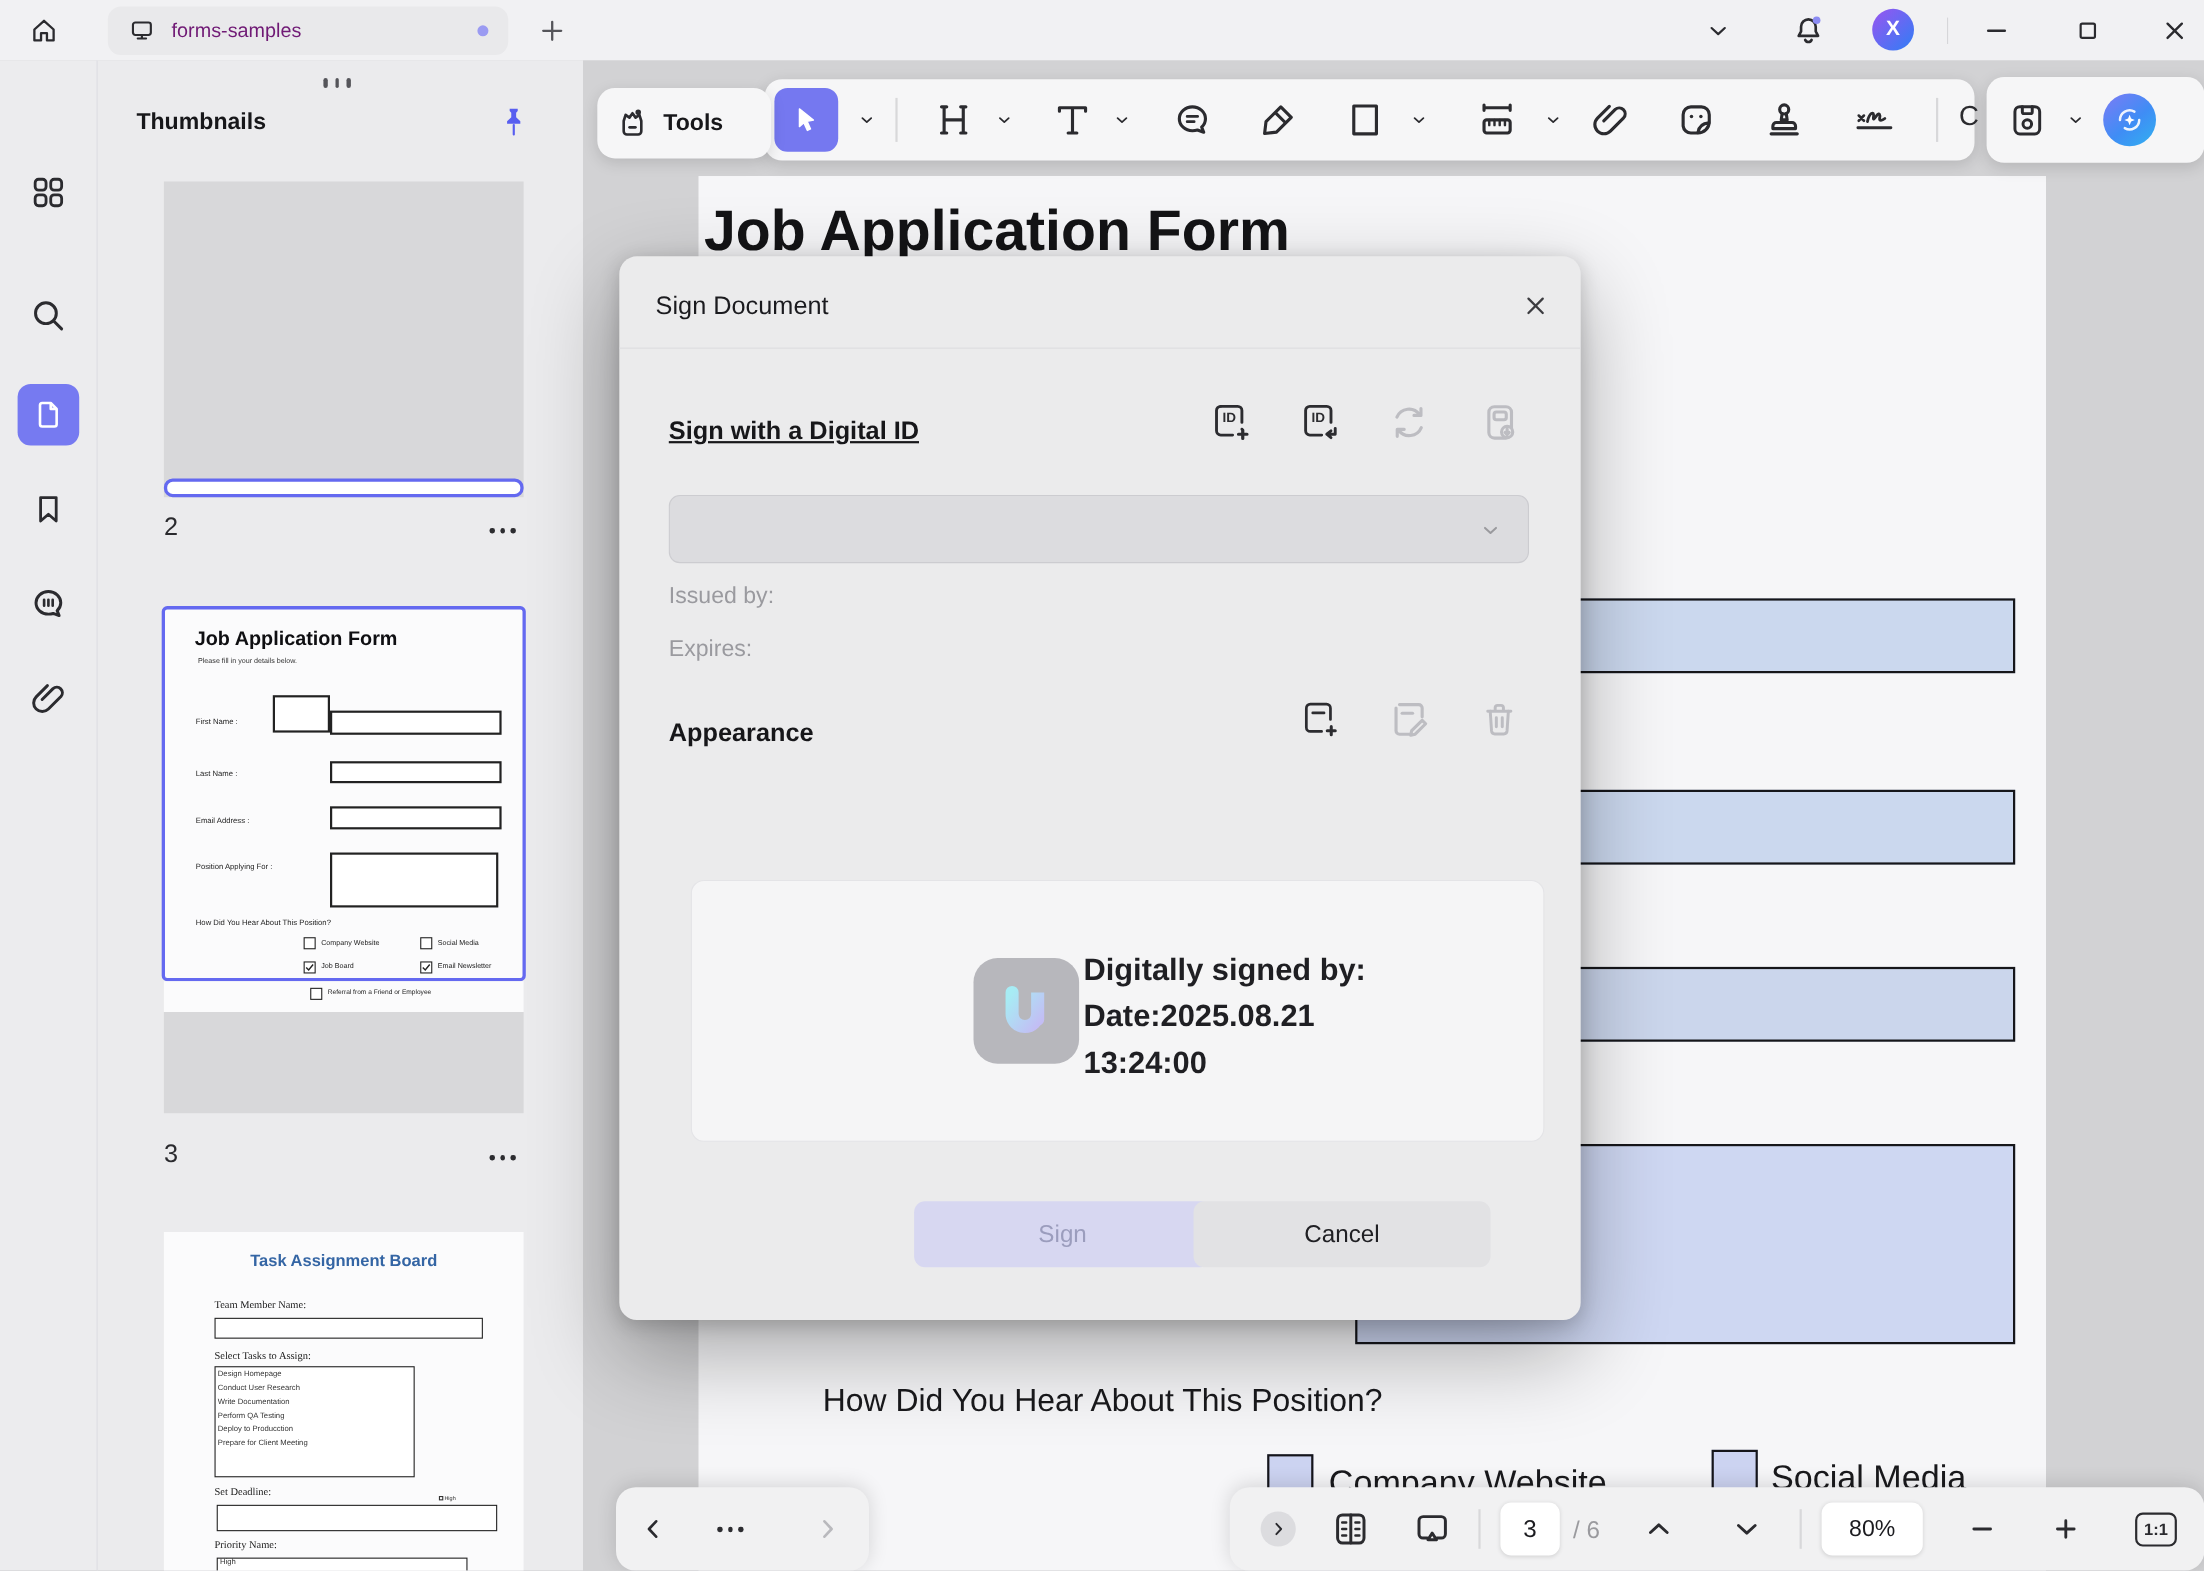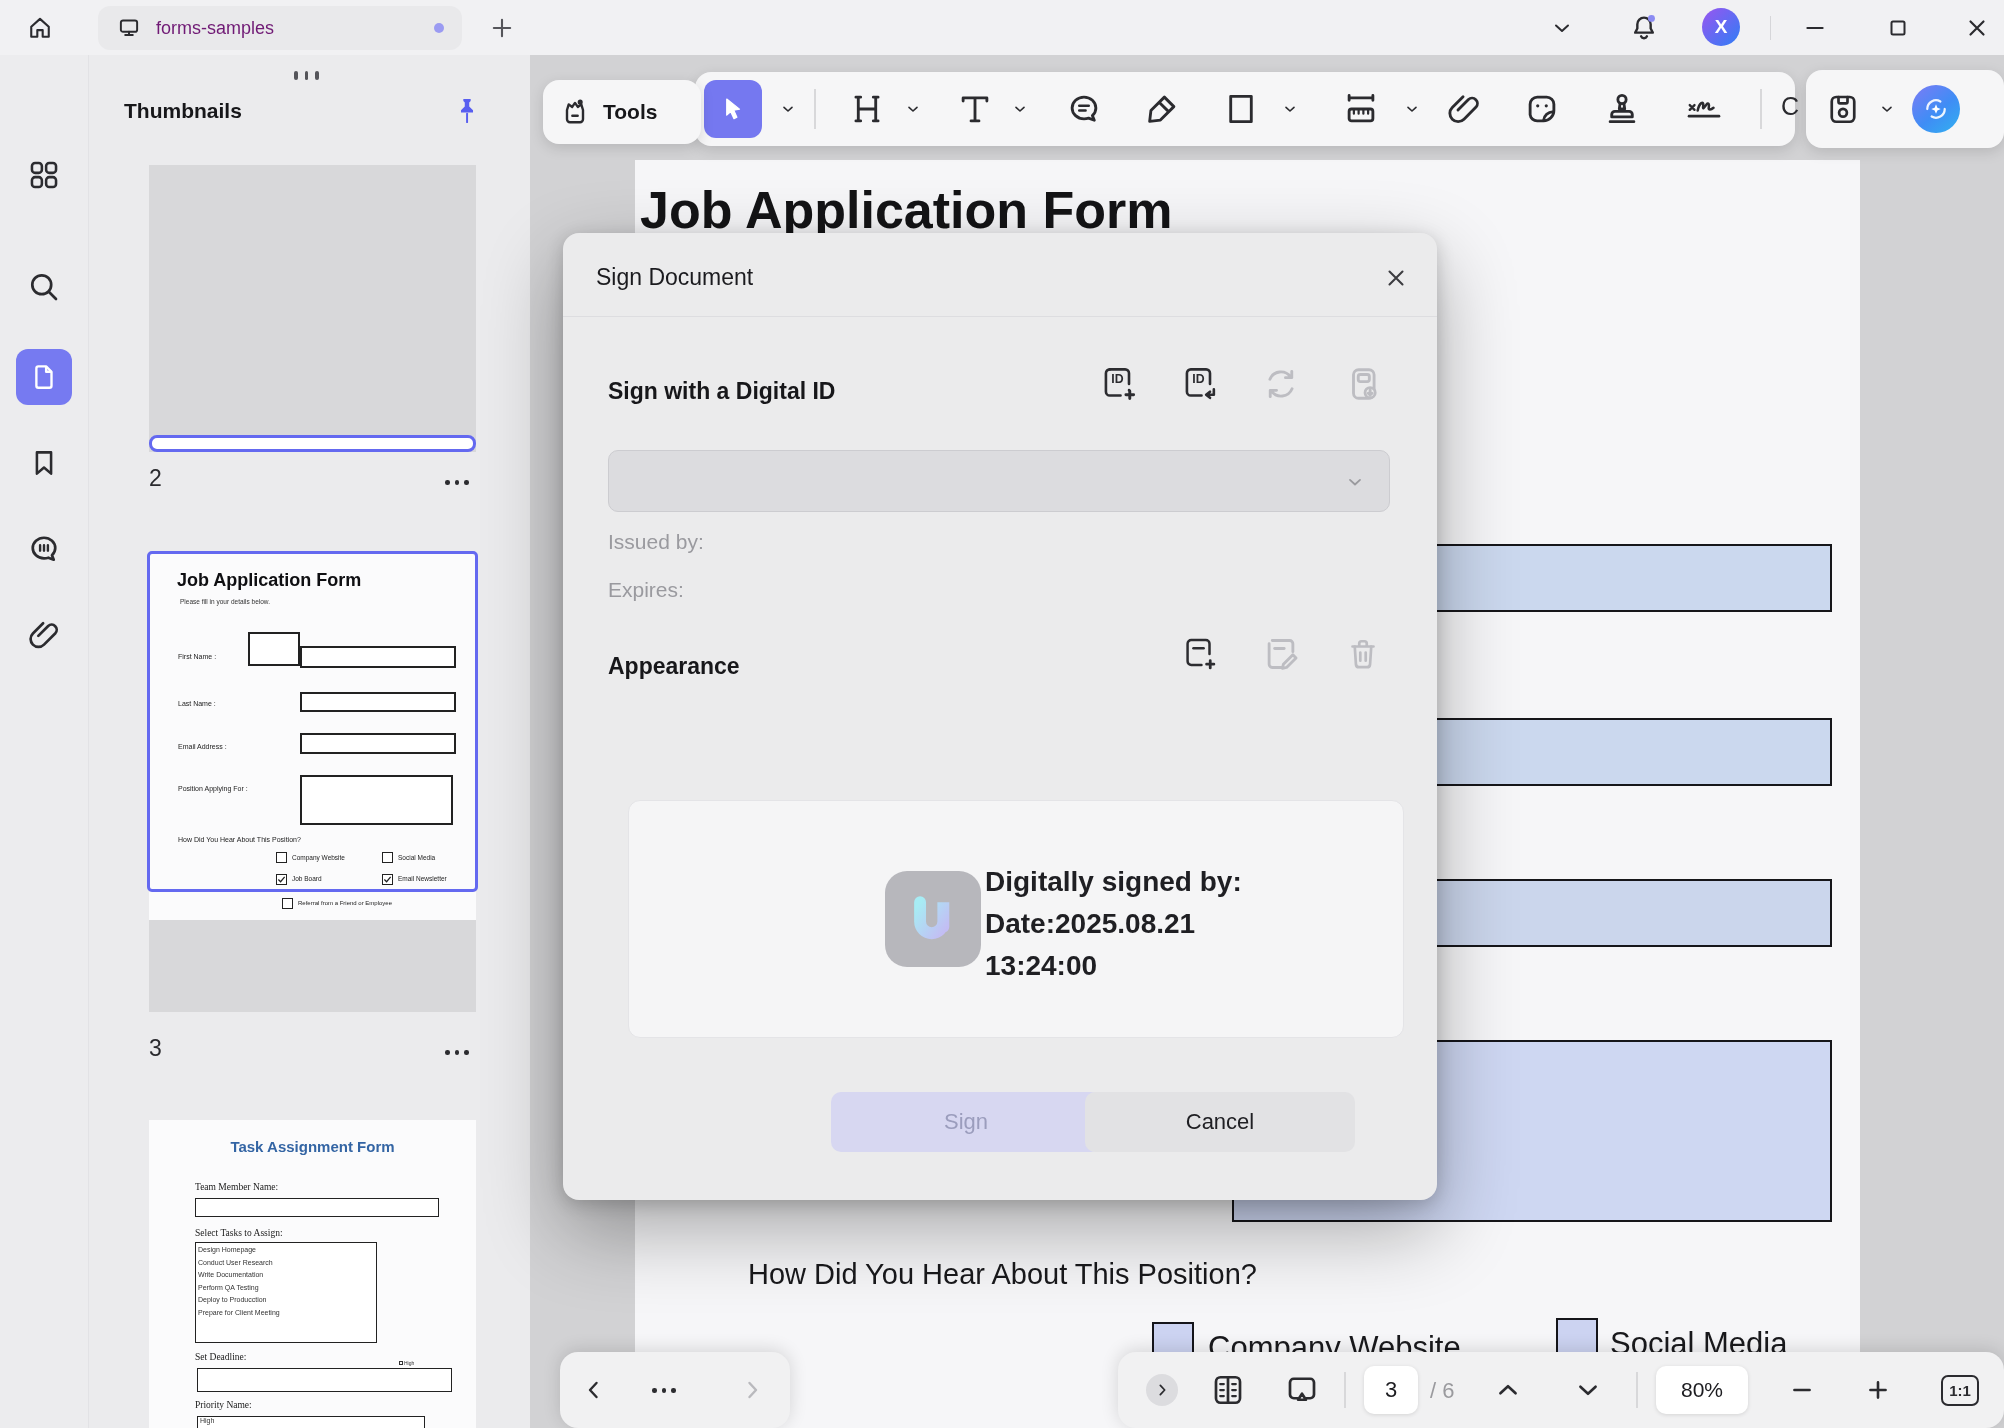--- a/index.html
+++ b/index.html
@@ -229,21 +229,21 @@
     </div>
     <div class="abs thumb-gray" style="left:60px;top:865px;width:327px;height:92px;"></div>
     <div class="abs pnum" style="left:60px;top:980px;">3</div>
     <div class="abs dots3" style="left:356px;top:995px;">
         <i></i>
         <i></i>
         <i></i>
       </div>
 
     <div class="abs thumb-white" style="left:60px;top:1065px;width:327px;height:308px;">
-      <div class="abs" style="left:0;top:18px;width:327px;text-align:center;font-size:15px;font-weight:700;color:#3465a4;">Task Assignment Form</div>
+      <div class="abs" style="left:0;top:18px;width:327px;text-align:center;font-size:15px;font-weight:700;color:#3465a4;">Task Assignment Board</div>
       <div class="abs serifl" style="left:46px;top:62px;font-size:9.5px;color:#1a1a1a;">Team Member Name:</div>
       <div class="bx" style="left:46px;top:78px;width:244px;height:19px;border-width:1.5px;"></div>
       <div class="abs serifl" style="left:46px;top:108px;font-size:9.5px;color:#1a1a1a;">Select Tasks to Assign:</div>
       <div class="bx" style="left:46px;top:122px;width:182px;height:101px;border-width:1.5px;font-size:7px;color:#333;padding:1px 2px;line-height:12.5px;">
         <div>Design Homepage</div>
         <div>Conduct User Research</div>
         <div>Write Documentation</div>
         <div>Perform QA Testing</div>
         <div>Deploy to Producction</div>
         <div>Prepare for Client Meeting</div>
@@ -400,21 +400,21 @@
 
   <div class="abs dialog">
     <div class="abs dlg-title" style="left:33px;top:31px;">Sign Document</div>
     <div class="abs tbtn" style="left:812px;top:24px;width:42px;height:42px;">
       <svg class="ic" width="26" height="26" viewBox="0 0 24 24">
           <path d="M6 6 L18 18 M18 6 L6 18" stroke-width="1.9" stroke="#3c3c40"></path>
         </svg>
     </div>
     <div class="abs" style="left:0;top:83px;width:874px;height:1px;background:#dddde0;"></div>
 
-    <div class="abs dlg-h" style="left:45px;top:145px;">Sign with a Digital ID</div>
+    <div class="abs dlg-h" style="left:45px;top:145px;text-decoration:underline;">Sign with a Digital ID</div>
     <div class="abs tbtn" style="left:533px;top:128px;width:46px;height:46px;">
       <svg width="40" height="40" viewBox="0 0 26 26">
         <path d="M7 3.5 h10 a2.5 2.5 0 0 1 2.5 2.5 v7" fill="none" stroke="#2c2c30" stroke-width="1.7" stroke-linecap="round"></path>
         <path d="M19.5 17 v0 M4.5 6 a2.5 2.5 0 0 1 2.5 -2.5 M4.5 6 v12 a2.5 2.5 0 0 0 2.5 2.5 h7" fill="none" stroke="#2c2c30" stroke-width="1.7" stroke-linecap="round"></path>
         <text x="8" y="12.5" font-size="8" font-weight="bold" fill="#2c2c30" font-family="Liberation Sans, sans-serif">ID</text>
         <path d="M20 17.5 v5 M17.5 20 h5" stroke="#2c2c30" stroke-width="1.9" fill="none" stroke-linecap="round"></path>
       </svg>
     </div>
     <div class="abs tbtn" style="left:614px;top:128px;width:46px;height:46px;">
       <svg width="40" height="40" viewBox="0 0 26 26">

